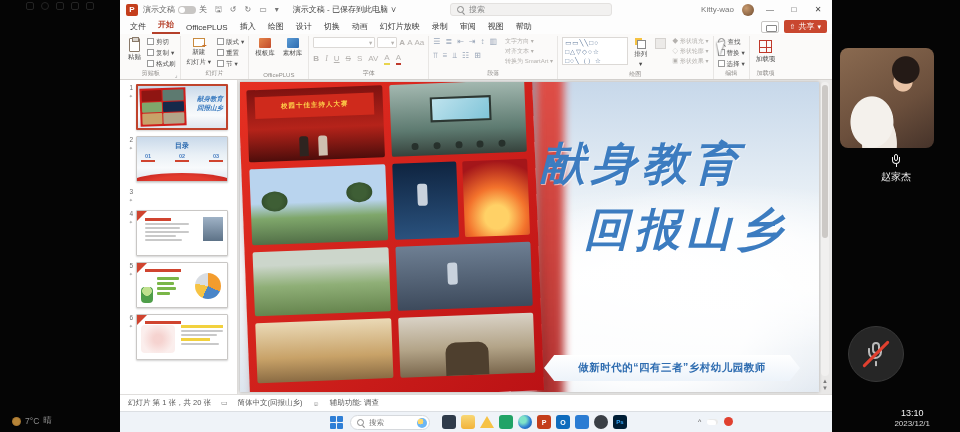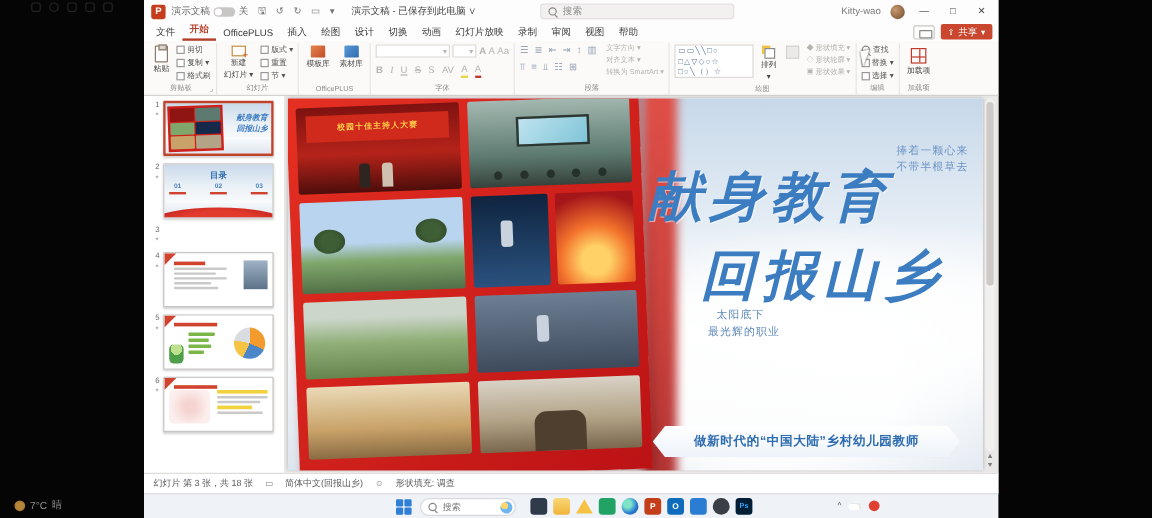--- a/index.html
+++ b/index.html
@@ -539,48 +539,40 @@
                 <div class="ph-speech"></div>
                 <div class="ph-fire"></div>
               </div>
               <div class="ph-kids"></div>
               <div class="ph-speech" style="background:linear-gradient(180deg,#6e7f93,#3d4a5c)"></div>
               <div class="ph-class"></div>
               <div class="ph-build">
                   <div class="arch"></div>
                 </div>
             </div>
-            <div class="quote">
-              <div>捧着一颗心来</div>
-              <div>不带半根草去</div>
-            </div>
             <div class="cal cal1">献身教育</div>
             <div class="cal cal2">回报山乡</div>
-            <div class="sub">
-              <div class="ind">太阳底下</div>
-              <div>最光辉的职业</div>
-            </div>
-            <div class="slide-banner">做新时代的“中国大陆”乡村幼儿园教师</div>
+            <div class="slide-banner">做新时代的“四有三者”乡村幼儿园教师</div>
           </div>
           <div class="vscroll">
               <div class="vthumb"></div>
             </div>
           <div class="navbtns">
               <div>▲</div>
               <div>▼</div>
             </div>
         </div>
       </div>
 
       <div class="statusbar">
-        <span>幻灯片 第 3 张，共 18 张</span>
+        <span>幻灯片 第 1 张，共 20 张</span>
         <span class="sb-ic">▭</span>
         <span>简体中文(回报山乡)</span>
         <span class="sb-ic">☺</span>
-        <span>形状填充: 调查</span>
+        <span>辅助功能: 调查</span>
       </div>
     </div>
 
     <div class="taskbar">
       <div class="tb-start">
           <i></i>
           <i></i>
           <i></i>
           <i></i>
         </div>
@@ -604,19 +596,40 @@
       <div class="tray">
         <span>^</span>
         <span class="cloudw"></span>
         <span class="reddot"></span>
       </div>
     </div>
   </div>
 
   <div class="cursor"></div>
 
+  <div class="meet">
+    <div class="vid"></div>
+    <div class="micw">
+        <span class="cap"></span>
+        <span class="arc"></span>
+        <span class="stem"></span>
+      </div>
+    <div class="pname">赵家杰</div>
+    <div class="mutebtn">
+      <div class="mutemic">
+          <span class="cap"></span>
+          <span class="arc"></span>
+          <span class="stem"></span>
+        </div>
+      <div class="slash"></div>
+    </div>
+    <div class="clock">
+      <div>13:10</div>
+      <div class="date">2023/12/1</div>
+    </div>
+  </div>
 
   <div class="weather-corner">
     <span class="sun"></span>
     <span>7°C</span>
     <span>晴</span>
   </div>
 </div>
 
 </body></html>

